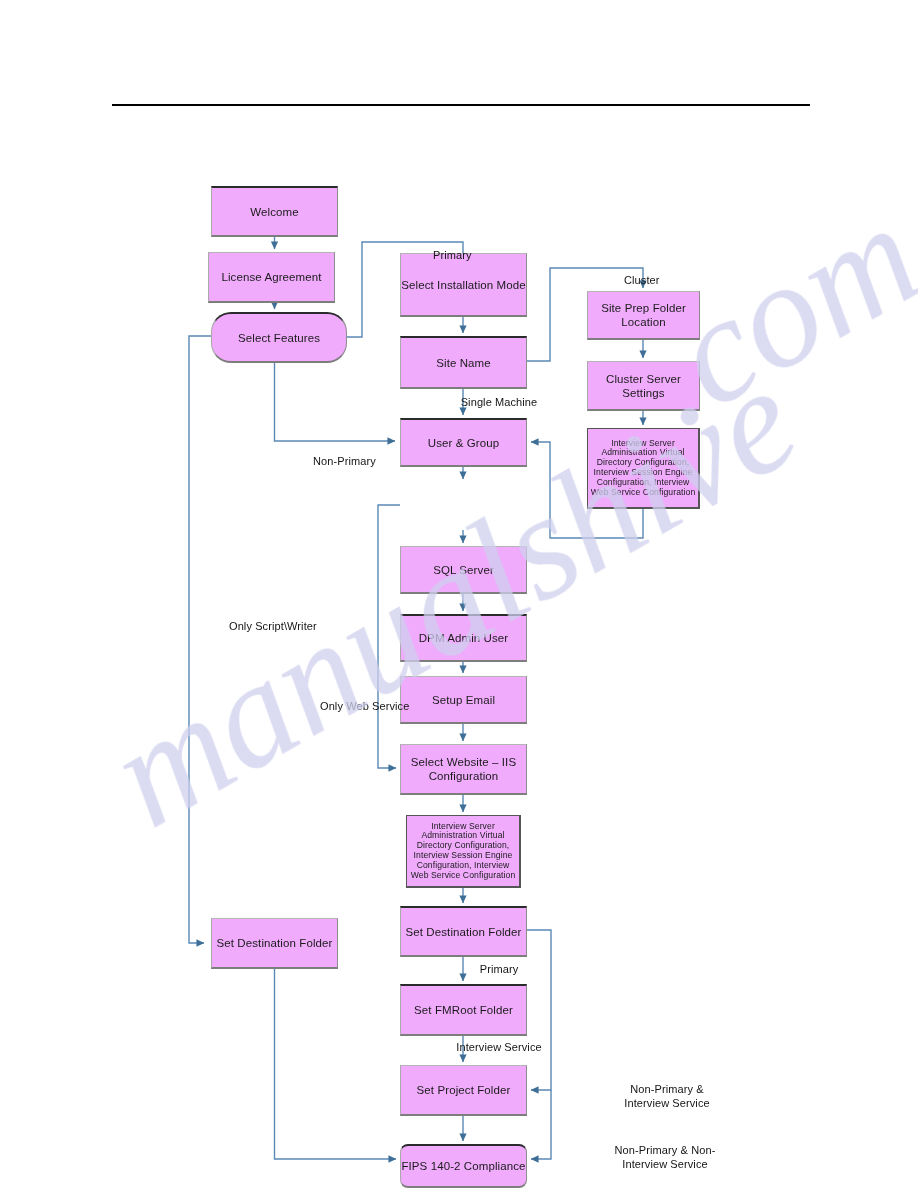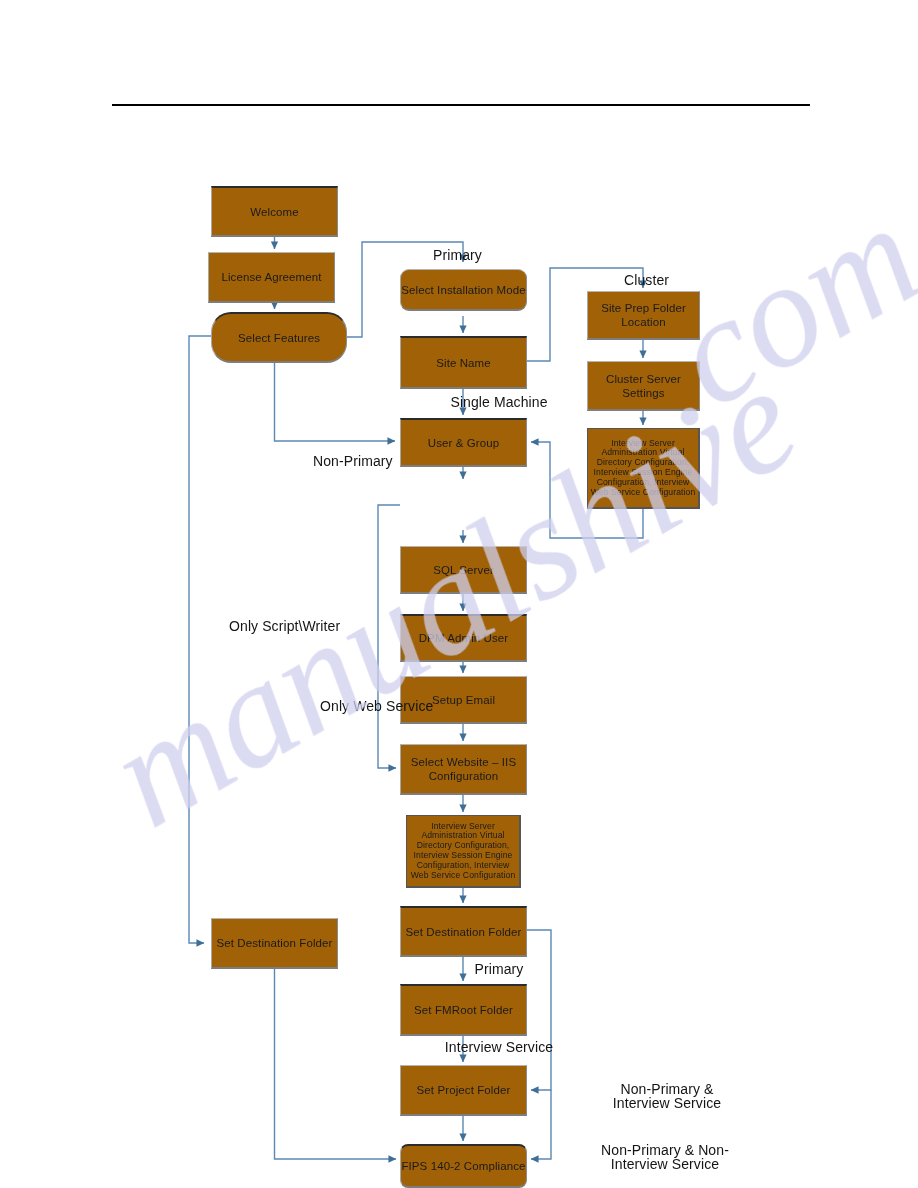--- a/index.html
+++ b/index.html
@@ -40,21 +40,21 @@
     position: absolute;
     left: 0;
     top: 0;
     width: 918px;
     height: 1188px;
     z-index: 2;
   }
   .node {
     position: absolute;
     box-sizing: border-box;
-    background: #a16207;
+    background: #f0abfc;
     border: 1px solid #a9a9a9;
     border-right: 1px solid #8c8c8c;
     border-bottom: 2px solid #7d7d7d;
     border-top: 1px solid #b5b5b5;
     display: flex;
     align-items: center;
     justify-content: center;
     text-align: center;
     color: #1a1a1a;
     font-size: 11.5px;
@@ -74,21 +74,21 @@
     padding: 16px 2px;
   }
   .node .node-label {
     display: block;
     width: 100%;
     white-space: pre-line;
   }
   .edge-label {
     position: absolute;
     color: #141414;
-    font-size: 14px;
+    font-size: 11px;
     line-height: 13.5px;
     white-space: pre-line;
     z-index: 4;
     letter-spacing: 0.1px;
     padding-left: 36px;
   }
   .edge-label.center { text-align: center; }
   .edge-label.left { text-align: left; }
 </style>
 </head>
@@ -172,21 +172,21 @@
   </div>
 
   <div class="node" style="left:208px; top:252px; width:127px; height:51px;">
     <span class="node-label">License Agreement</span>
   </div>
 
   <div class="node dark-top" style="left:211px; top:312px; width:136px; height:51px;border-radius:20px;">
     <span class="node-label">Select Features</span>
   </div>
 
-  <div class="node" style="left:400px; top:269px; width:127px; height:42px;border-radius:9px;">
+  <div class="node" style="left:400px; top:253px; width:127px; height:64px;">
     <span class="node-label">Select Installation Mode</span>
   </div>
 
   <div class="node dark-top" style="left:400px; top:336px; width:127px; height:53px;">
     <span class="node-label">Site Name</span>
   </div>
 
   <div class="node" style="left:587px; top:291px; width:113px; height:49px;">
     <span class="node-label">Site Prep Folder
 Location</span>

